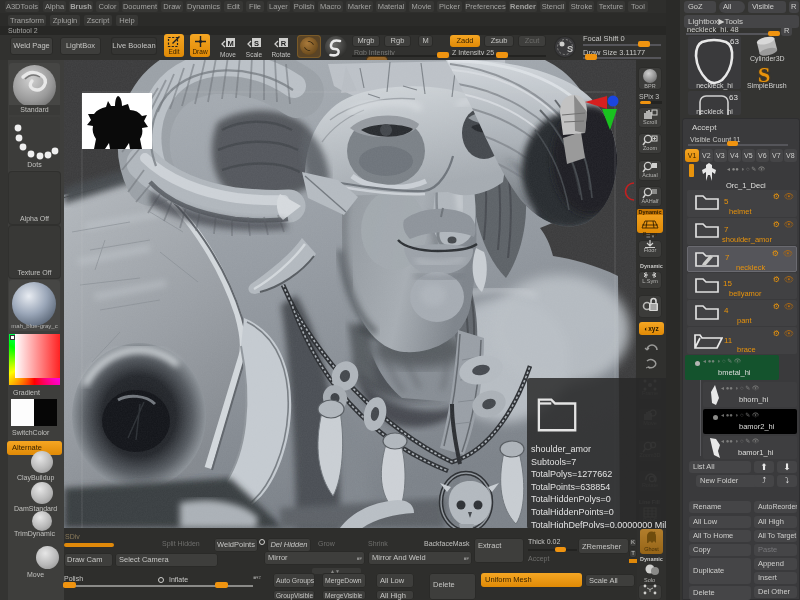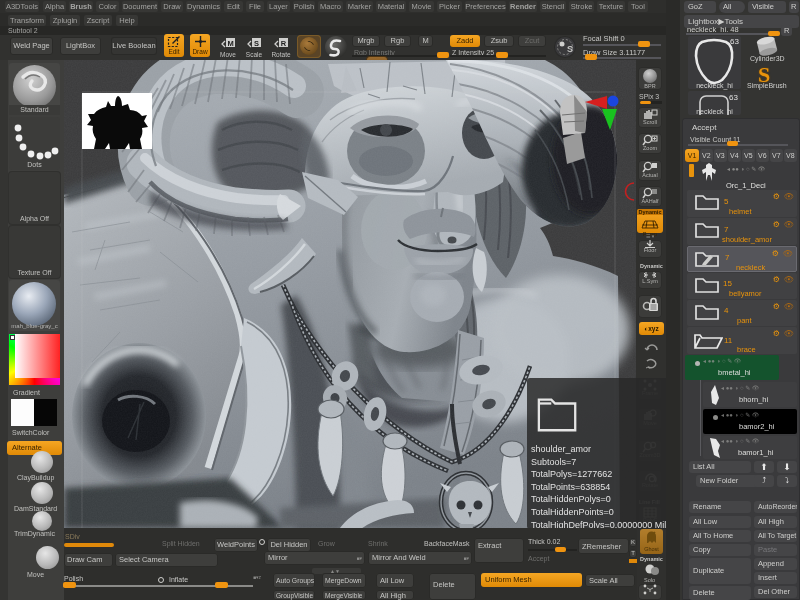--- a/index.html
+++ b/index.html
@@ -617,21 +617,21 @@
 </div>
 
 <div class="abs" style="left:64px;top:528px;width:573px;height:72px;background:#2e2e2c;"></div>
 <div id="bottomtray">
 
 <div class="lbl" style="left:65px;top:533px;color:#8a7a5a;">SDiv</div>
 <div class="abs" style="left:64px;top:543px;width:50px;height:4px;background:#e0890a;border-radius:2px;"></div>
 <div class="lbl" style="left:162px;top:540px;color:#6e6e6c;">Split Hidden</div>
 <div class="btn" style="left:214px;top:538px;width:44px;height:14px;line-height:14px;">WeldPoints</div>
 <div class="abs" style="left:259px;top:539px;width:6px;height:6px;border:1.6px solid #cfcfcd;border-radius:50%;"></div>
-<div class="btn" style="left:267px;top:538px;width:44px;height:14px;line-height:14px;">Del Hidden</div>
+<div class="btn" style="left:267px;top:538px;width:44px;height:14px;line-height:14px;font-style:italic;">Del Hidden</div>
 <div class="lbl" style="left:318px;top:540px;color:#6e6e6c;">Grow</div>
 <div class="lbl" style="left:368px;top:540px;color:#6e6e6c;">Shrink</div>
 <div class="lbl" style="left:424px;top:540px;color:#c0c0be;">BackfaceMask</div>
 <div class="btn" style="left:474px;top:538px;width:50px;height:25px;text-align:left;padding:3px 0 0 4px;">Extract</div>
 <div class="lbl" style="left:528px;top:538px;color:#c8c8c6;">Thick 0.02</div>
 <div class="abs" style="left:528px;top:549px;width:49px;height:2px;background:#232321;"></div>
 <div class="slider-nub" style="left:555px;top:547px;width:11px;height:5px;"></div>
 <div class="lbl" style="left:528px;top:555px;color:#6e6e6c;">Accept</div>
 <div class="btn" style="left:578px;top:538px;width:51px;height:16px;text-align:left;padding:4px 0 0 4px;">ZRemesher</div>
 <div class="btn" style="left:629px;top:538px;width:8px;height:9px;line-height:9px;font-size:6px;">K</div>

